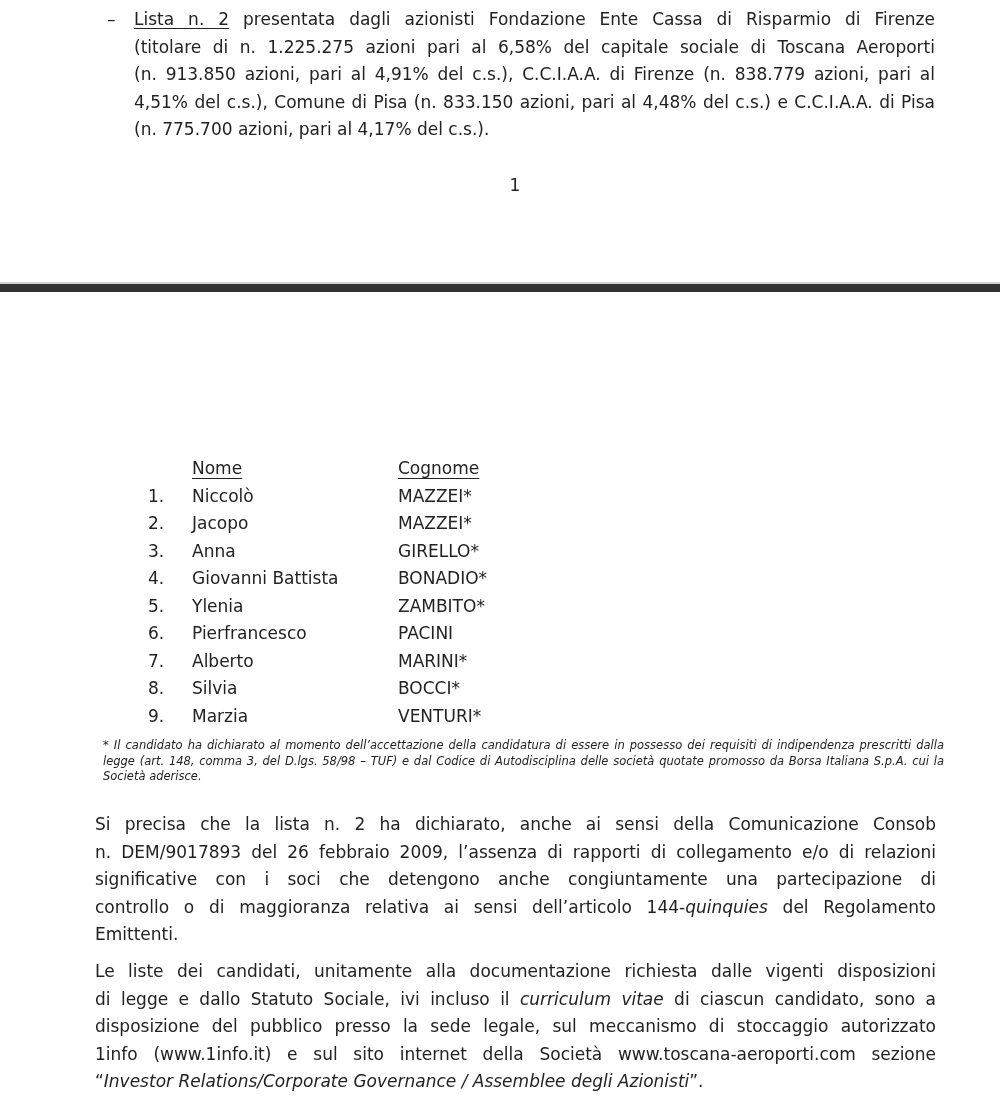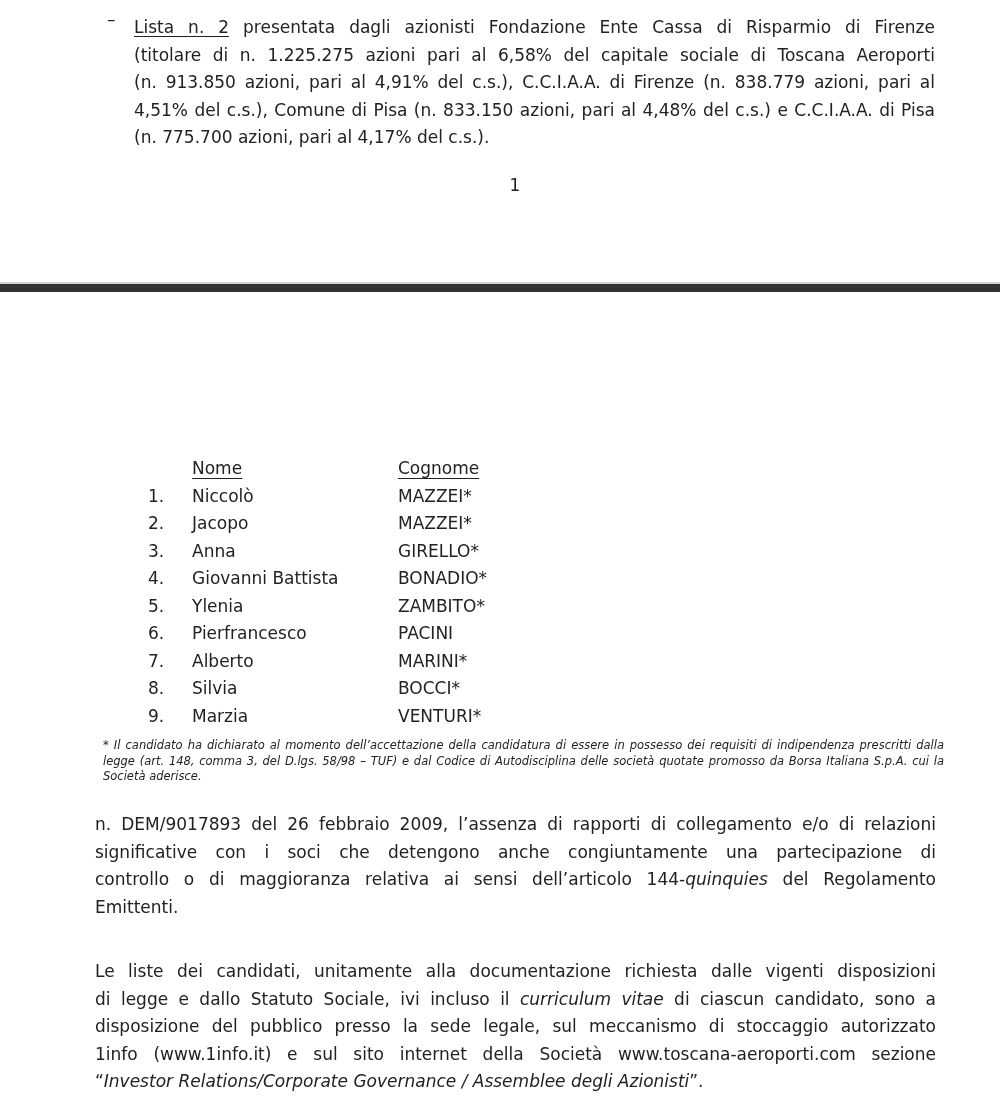--- a/index.html
+++ b/index.html
@@ -15,21 +15,21 @@
   .abs { position: absolute; }
   .txt { font-size: 17px; line-height: 27.5px; }
   .line { height: 27.5px; white-space: nowrap; }
   .j .line, .line.j { text-align: justify; text-align-last: justify; white-space: normal; }
   .line.l { text-align: right; text-align-last: left; }
   .u { text-decoration: underline; text-underline-offset: 3px; }
   .i { font-style: italic; margin-top: 36px; }
 
   
   #list-marker { left: 107px; top: 6px; width: 24px; }
-  #top-lines { left: 134px; top: 14px; width: 801px; }
+  #top-lines { left: 134px; top: 6px; width: 801px; }
 
   #page-number { left: 95px; top: 172px; width: 840px; text-align: center; }
 
   
   #sep-light { left: 0; top: 282px; width: 1000px; height: 2px; background: #d2d2d2; }
   #sep-dark  { left: 0; top: 284px; width: 1000px; height: 8px; background: #333333; }
 
   
   #intro { left: 135px; top: 410px; width: 700px; }
 
@@ -119,20 +119,21 @@
     </div>
   </div>
 
   <div class="abs" id="footnote">
     <div class="fline j">* Il candidato ha dichiarato al momento dell’accettazione della candidatura di essere in possesso dei requisiti di indipendenza prescritti dalla</div>
     <div class="fline j">legge (art. 148, comma 3, del D.lgs. 58/98 – TUF) e dal Codice di Autodisciplina delle società quotate promosso da Borsa Italiana S.p.A. cui la</div>
     <div class="fline l">Società aderisce.</div>
   </div>
 
   <div class="abs txt" id="para1">
+    <div class="line j"><span>Si precisa che la lista n. 2 ha dichiarato, anche ai sensi della Comunicazione Consob</span></div>
     <div class="line j"><span>n. DEM/9017893 del 26 febbraio 2009, l’assenza di rapporti di collegamento e/o di relazioni</span></div>
     <div class="line j"><span>significative con i soci che detengono anche congiuntamente una partecipazione di</span></div>
     <div class="line j"><span>controllo o di maggioranza relativa ai sensi dell’articolo 144-</span><span class="i">quinquies</span><span> del Regolamento</span></div>
     <div class="line l"><span>Emittenti.</span></div>
   </div>
 
   <div class="abs txt" id="para2">
     <div class="line j"><span>Le liste dei candidati, unitamente alla documentazione richiesta dalle vigenti disposizioni</span></div>
     <div class="line j"><span>di legge e dallo Statuto Sociale, ivi incluso il </span><span class="i">curriculum vitae</span><span> di ciascun candidato, sono a</span></div>
     <div class="line j"><span>disposizione del pubblico presso la sede legale, sul meccanismo di stoccaggio autorizzato</span></div>

